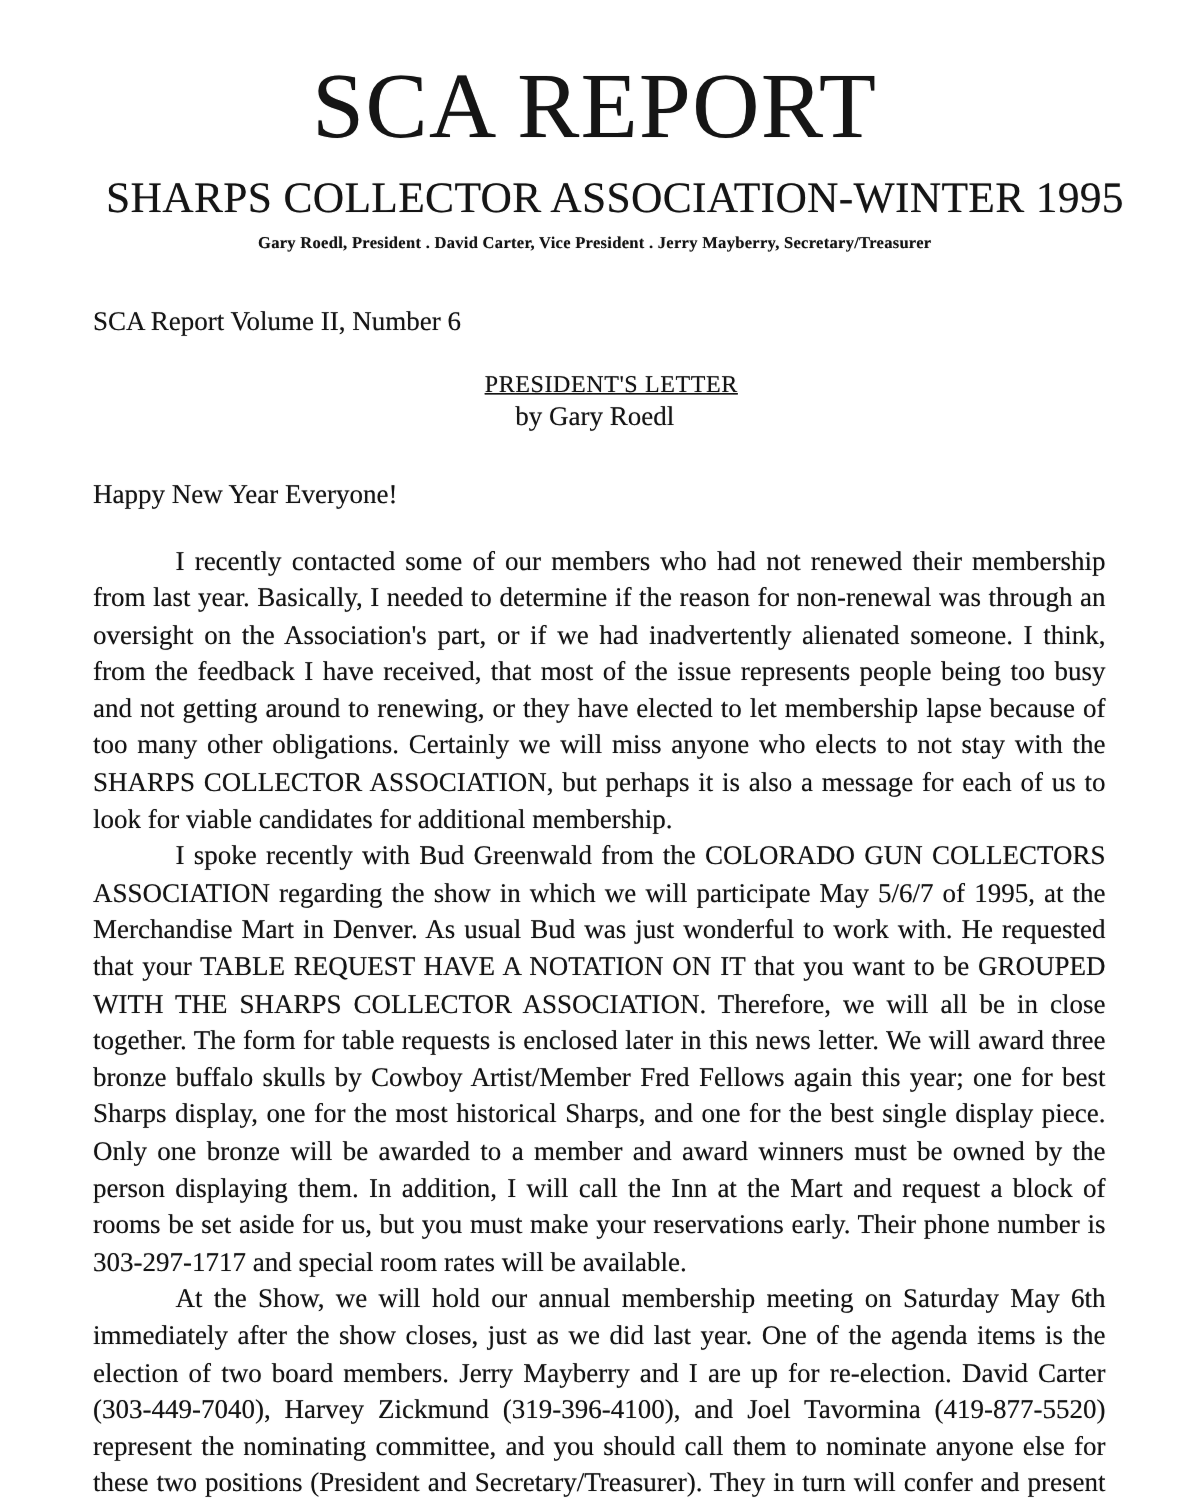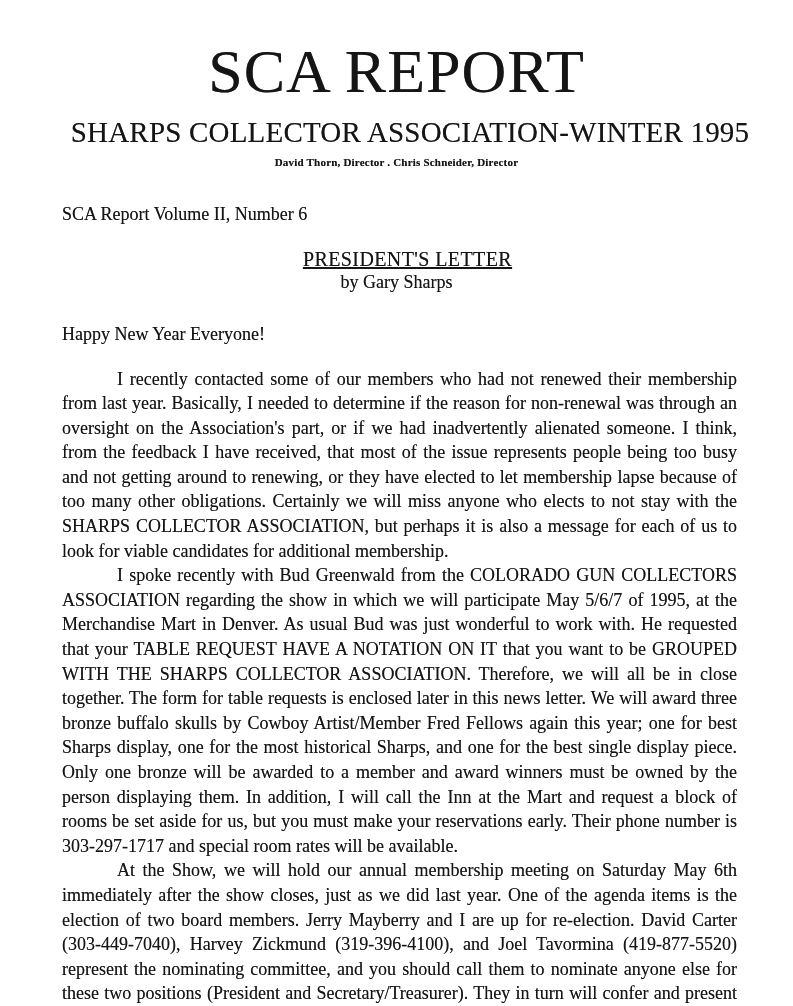--- a/index.html
+++ b/index.html
@@ -45,21 +45,21 @@
     margin-top: 5px;
     letter-spacing: 0.2px;
   }
   .issue-line {
     font-size: 18px;
     margin: 33px 0 0 62px;
     text-align: left;
   }
   .article-heading {
     text-align: center;
-    font-size: 20px;
+    font-size: 16px;
     margin-top: 23px;
     letter-spacing: 0.4px;
     padding-left: 22px;
   }
   .article-heading .heading-text {
     text-decoration: underline;
   }
   .article-byline {
     text-align: center;
     font-size: 18px;
@@ -82,31 +82,31 @@
 </style>
 </head>
 <body>
 
 <div class="page scan-text">
 
   <div class="header">
     <div class="masthead-title">SCA REPORT</div>
     <div class="masthead-subtitle">SHARPS COLLECTOR ASSOCIATION-WINTER 1995</div>
     <div class="officers">
-      <div>David Thorn, Director . Chris Schneider, Director</div>
+      <div>Gary Roedl, President . David Carter, Vice President . Jerry Mayberry, Secretary/Treasurer</div>
     </div>
   </div>
 
   <div class="issue-line">SCA Report  Volume II,  Number 6</div>
 
   <div class="article-heading">
     <span class="heading-text">PRESIDENT'S LETTER</span>
   </div>
 
-  <div class="article-byline">by Gary Sharps</div>
+  <div class="article-byline">by Gary Roedl</div>
 
   <div class="salutation">Happy New Year Everyone!</div>
 
   <div class="article-body">
     <p>I recently contacted some of our members who had not renewed their membership from last year.  Basically, I needed to determine if the reason for non-renewal was through an oversight on the Association's part, or if we had inadvertently alienated someone.  I think, from the feedback I have received, that most of the issue represents people being too busy and not getting around to renewing, or they have elected to let membership lapse because of too many other obligations.  Certainly we will miss anyone who elects to not stay with the SHARPS COLLECTOR ASSOCIATION, but perhaps it is also a message for each of us to look for viable candidates for additional membership.</p>
     <p>I spoke recently with Bud Greenwald from the COLORADO GUN COLLECTORS ASSOCIATION regarding the show in which we will participate May 5/6/7 of 1995, at the Merchandise Mart in Denver.  As usual Bud was just wonderful to work with.  He requested that your TABLE REQUEST HAVE A NOTATION ON IT that you want to be GROUPED WITH THE SHARPS COLLECTOR ASSOCIATION. Therefore, we will all be in close together.  The form for table requests is enclosed later in this news letter.  We will award three bronze buffalo skulls by Cowboy Artist/Member Fred Fellows again this year; one for best Sharps display, one for the most historical Sharps, and one for the best single display piece.  Only one bronze will be awarded to a member and award winners must be owned by the person displaying them.  In addition, I will call the Inn at the Mart and request a block of rooms  be set aside for us, but you must make your reservations early.  Their phone number is 303-297-1717 and special room rates will be available.</p>
     <p>At the Show, we will hold our annual membership meeting on Saturday May 6th immediately after the show closes, just as we did last year.  One of the agenda items is the election of two board members.  Jerry Mayberry and I are up for re-election.  David Carter (303-449-7040), Harvey Zickmund (319-396-4100), and Joel Tavormina (419-877-5520) represent the nominating committee, and you should call them to nominate anyone else for these two positions (President and Secretary/Treasurer).  They in turn will confer and present nominations for election at the membership meeting.</p>
   </div>
 
 </div>

